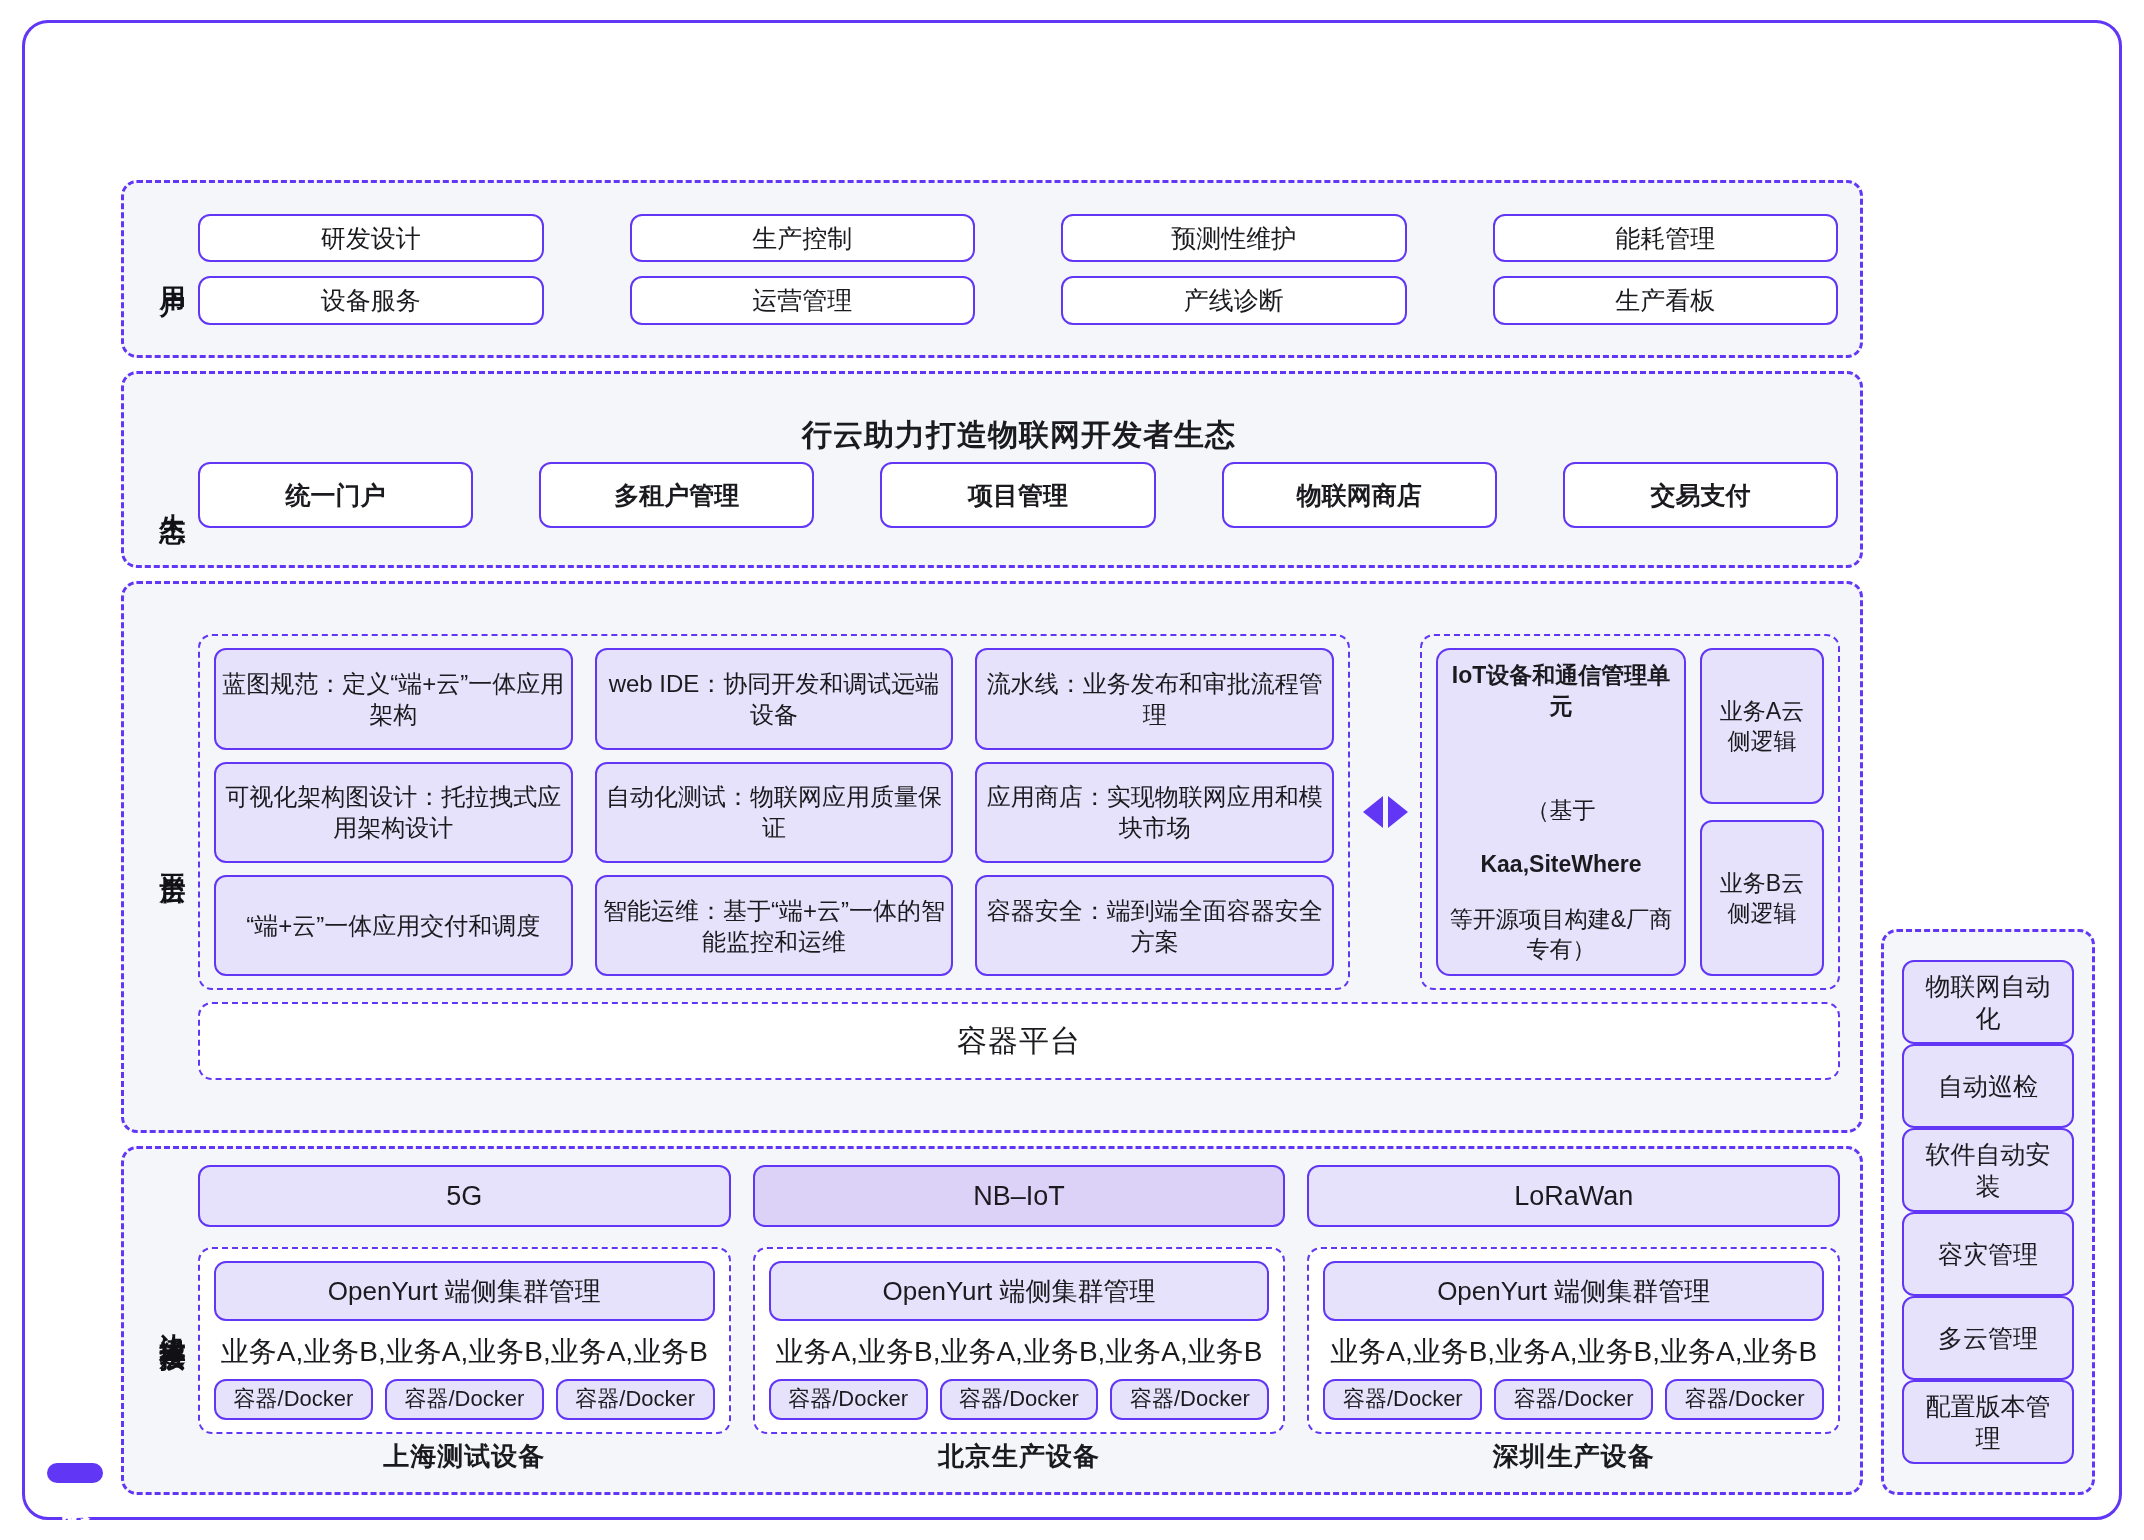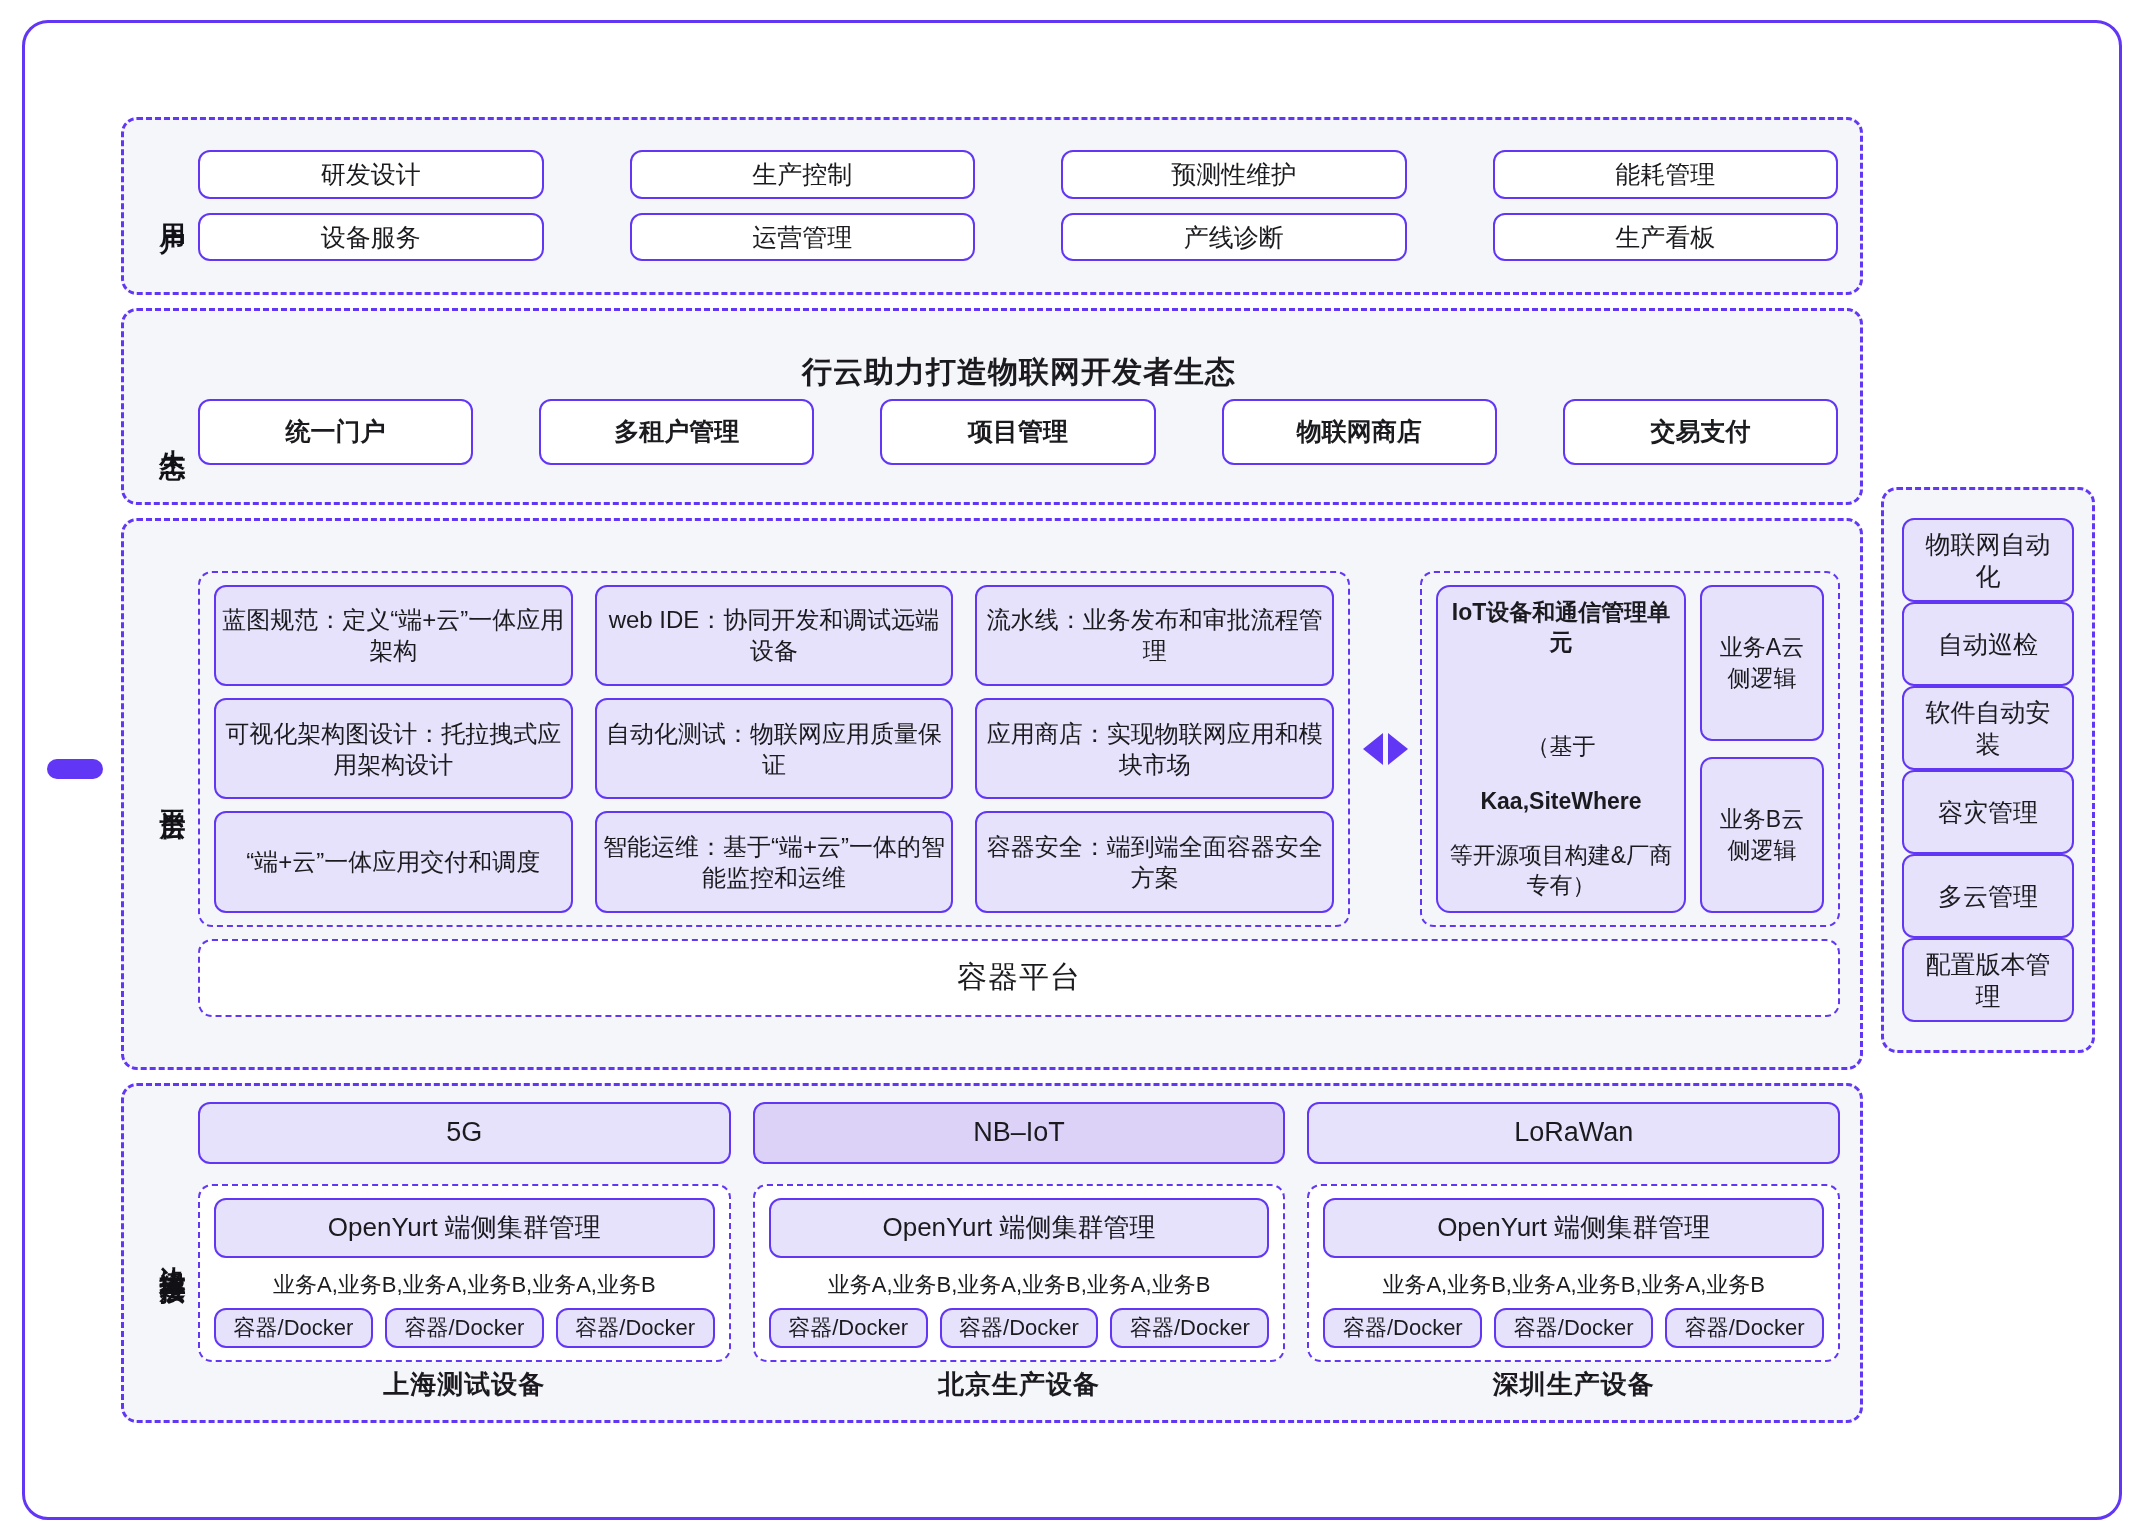--- a/index.html
+++ b/index.html
@@ -18,21 +18,21 @@
     padding: 20px 22px;
     display: flex;
   }
   .outer-frame {
     position: relative;
     flex: 1 1 auto;
     border: 3px solid #6236F5;
     border-radius: 26px;
     background: #ffffff;
     display: flex;
-    align-items: center;
+    align-items: flex-end;
     padding: 22px 24px 22px 22px;
     gap: 18px;
   }
 
   
   .spine {
     flex: 0 0 56px;
     background: #6236F5;
     border-radius: 12px;
     display: flex;
@@ -236,21 +236,21 @@
     flex: 0 0 60px;
     border: 2.5px solid #6236F5;
     border-radius: 12px;
     background: #E7E2FB;
     display: flex; align-items: center; justify-content: center;
     font-size: 26px;
   }
   .biz-list {
     flex: 0 0 auto;
     text-align: center;
-    font-size: 22px;
+    font-size: 28px;
     padding: 6px 0 2px 0;
     white-space: nowrap;
   }
   .docker-row { flex: 1 1 auto; display: flex; gap: 12px; min-height: 0; }
   .docker-row .pill { flex: 1 1 0; font-size: 22px; padding: 4px 2px; }
   .site-name {
     flex: 0 0 44px;
     display: flex; align-items: center; justify-content: center;
     font-size: 26px; font-weight: 700; letter-spacing: 1px;
   }

